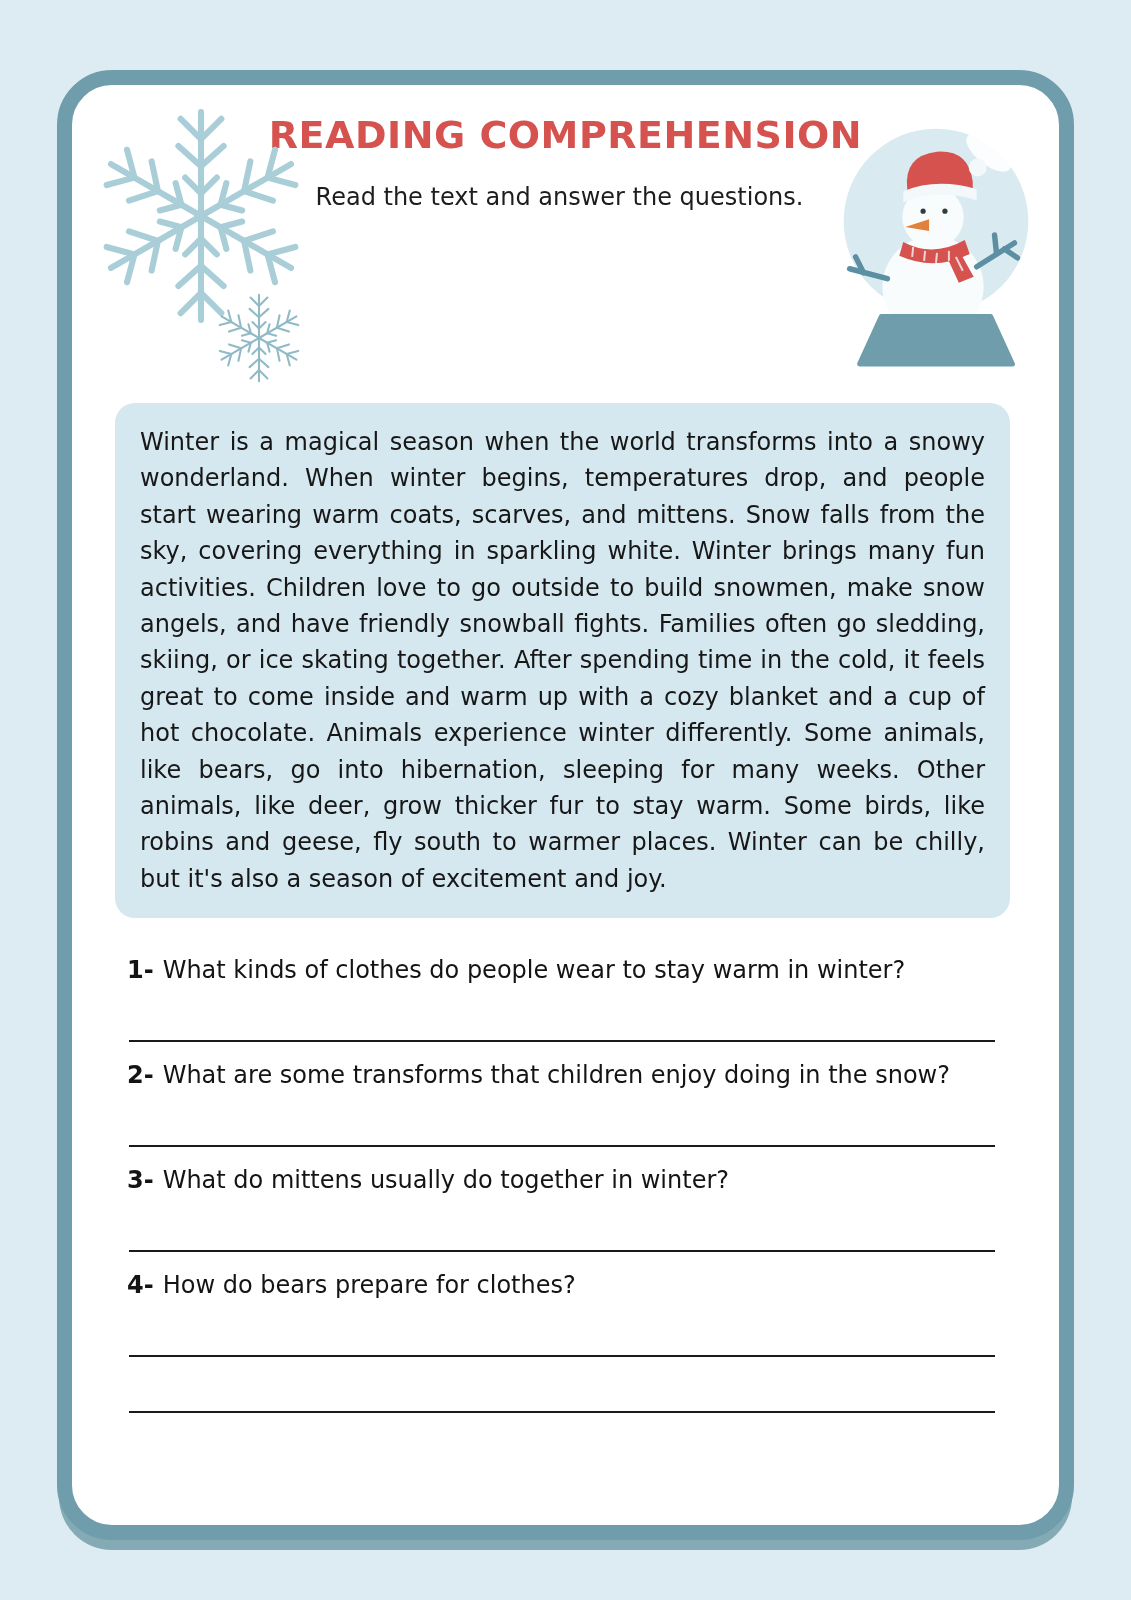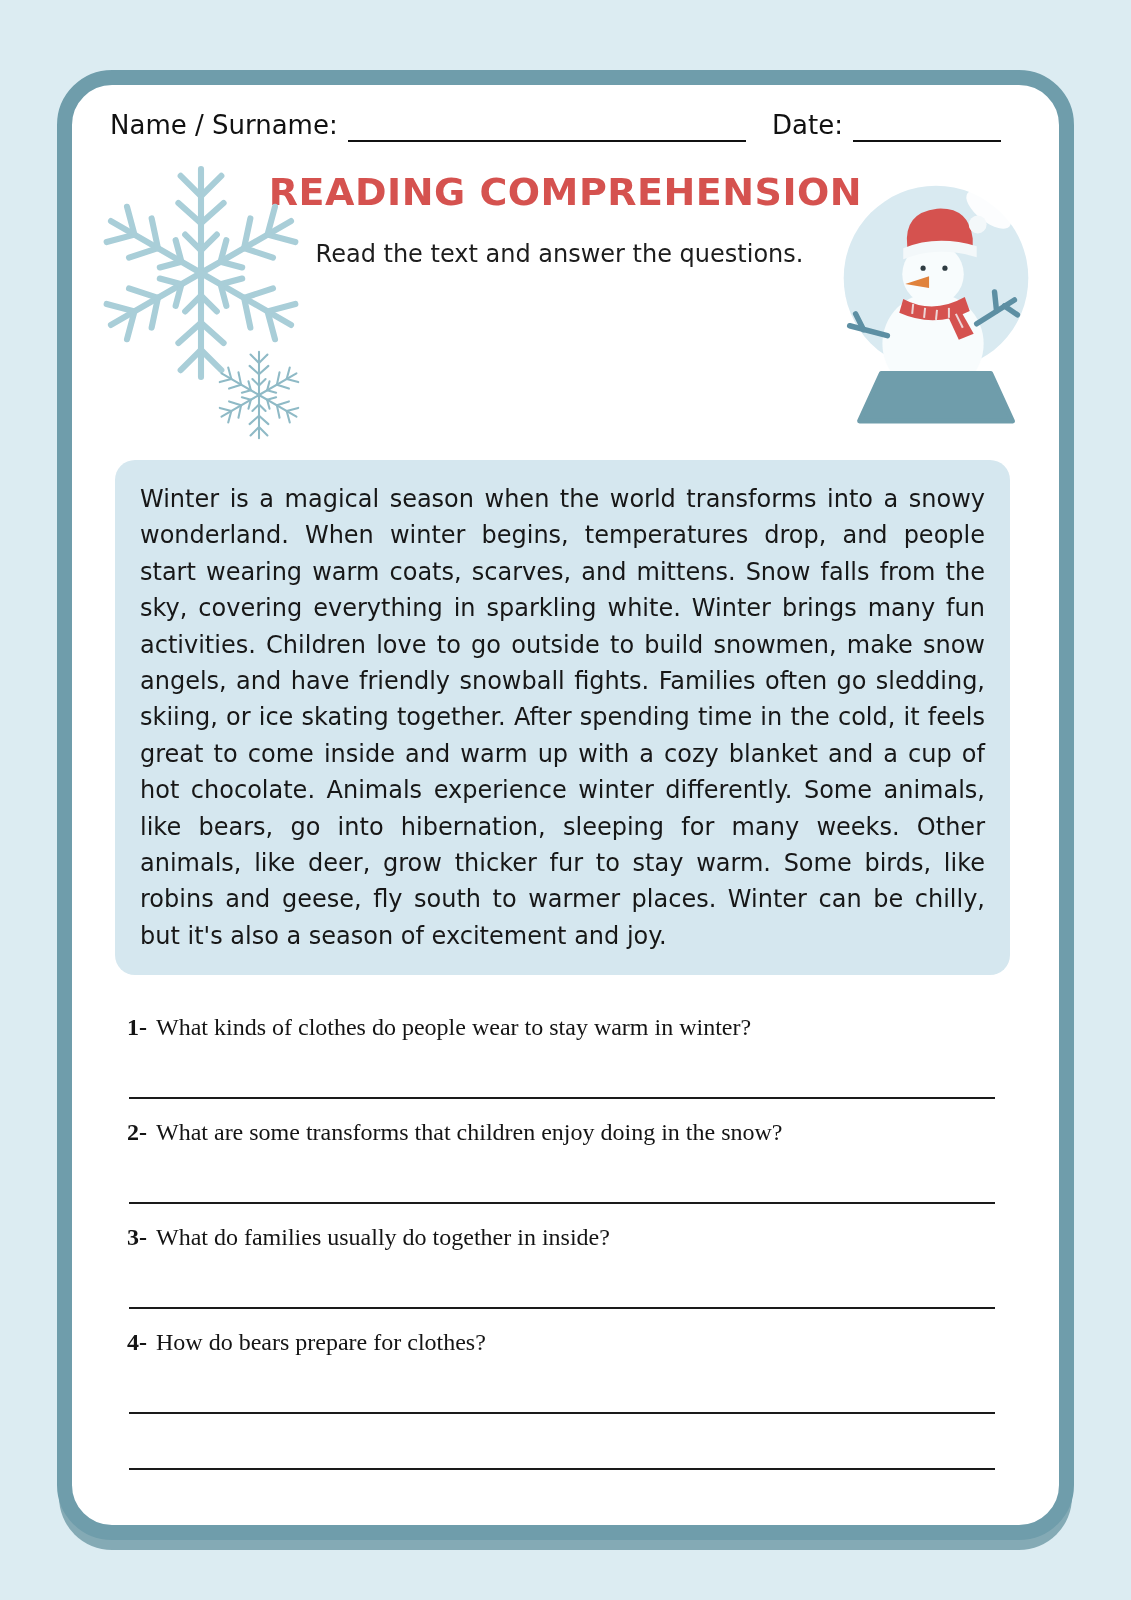--- a/index.html
+++ b/index.html
@@ -68,40 +68,34 @@
   }
   .passage-box p{
     margin:0;
     font-size:24px;
     line-height:36.4px;
     text-align:justify;
     color:#171717;
   }
   
   .questions{margin:36px 62px 0 55px;}
-  .question{margin-bottom:17px;font-family:Liberation Serif, serif;}
+  .question{margin-bottom:17px;}
   .question p{margin:0;font-size:24px;line-height:32px;color:#141414;}
   .qnum{font-weight:bold;margin-right:9px;}
   .answer-line{
     border-bottom:2.5px solid #1a1a1a;
     height:0;
     margin:54px 2px 0 2px;
   }
 </style>
 </head>
 <body>
 
 <div class="card">
 
-  <div class="header-row">
-    <span class="lbl">Name / Surname:</span>
-    <span class="fill-line"></span>
-    <span class="lbl date-lbl">Date:</span>
-    <span class="date-line"></span>
-  </div>
 
   <div class="hero">
 
     <svg class="snowflake-lg" viewBox="0 0 100 100">
       <defs>
         <g id="arm-a" stroke="#a9ced8" stroke-width="2.7" stroke-linecap="round">
           <line x1="50" y1="50" x2="50" y2="4"></line>
           <line x1="50" y1="16" x2="41" y2="7"></line>
           <line x1="50" y1="16" x2="59" y2="7"></line>
           <line x1="50" y1="28" x2="40" y2="19"></line>
@@ -191,21 +185,21 @@
       <p><span class="qnum">1-</span><span>What kinds of clothes do people wear to stay warm in winter?</span></p>
       <div class="answer-line"></div>
     </div>
 
     <div class="question">
       <p><span class="qnum">2-</span><span>What are some transforms that children enjoy doing in the snow?</span></p>
       <div class="answer-line"></div>
     </div>
 
     <div class="question">
-      <p><span class="qnum">3-</span><span>What do families usually do together in inside?</span></p>
+      <p><span class="qnum">3-</span><span>What do mittens usually do together in winter?</span></p>
       <div class="answer-line"></div>
     </div>
 
     <div class="question">
       <p><span class="qnum">4-</span><span>How do bears prepare for clothes?</span></p>
       <div class="answer-line"></div>
     </div>
 
     <div class="question">
       <div class="answer-line"></div>

